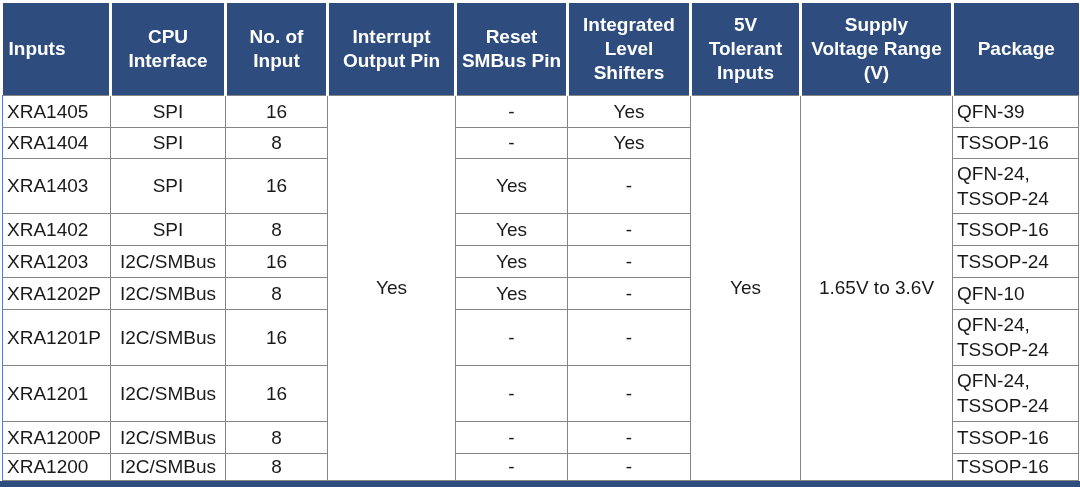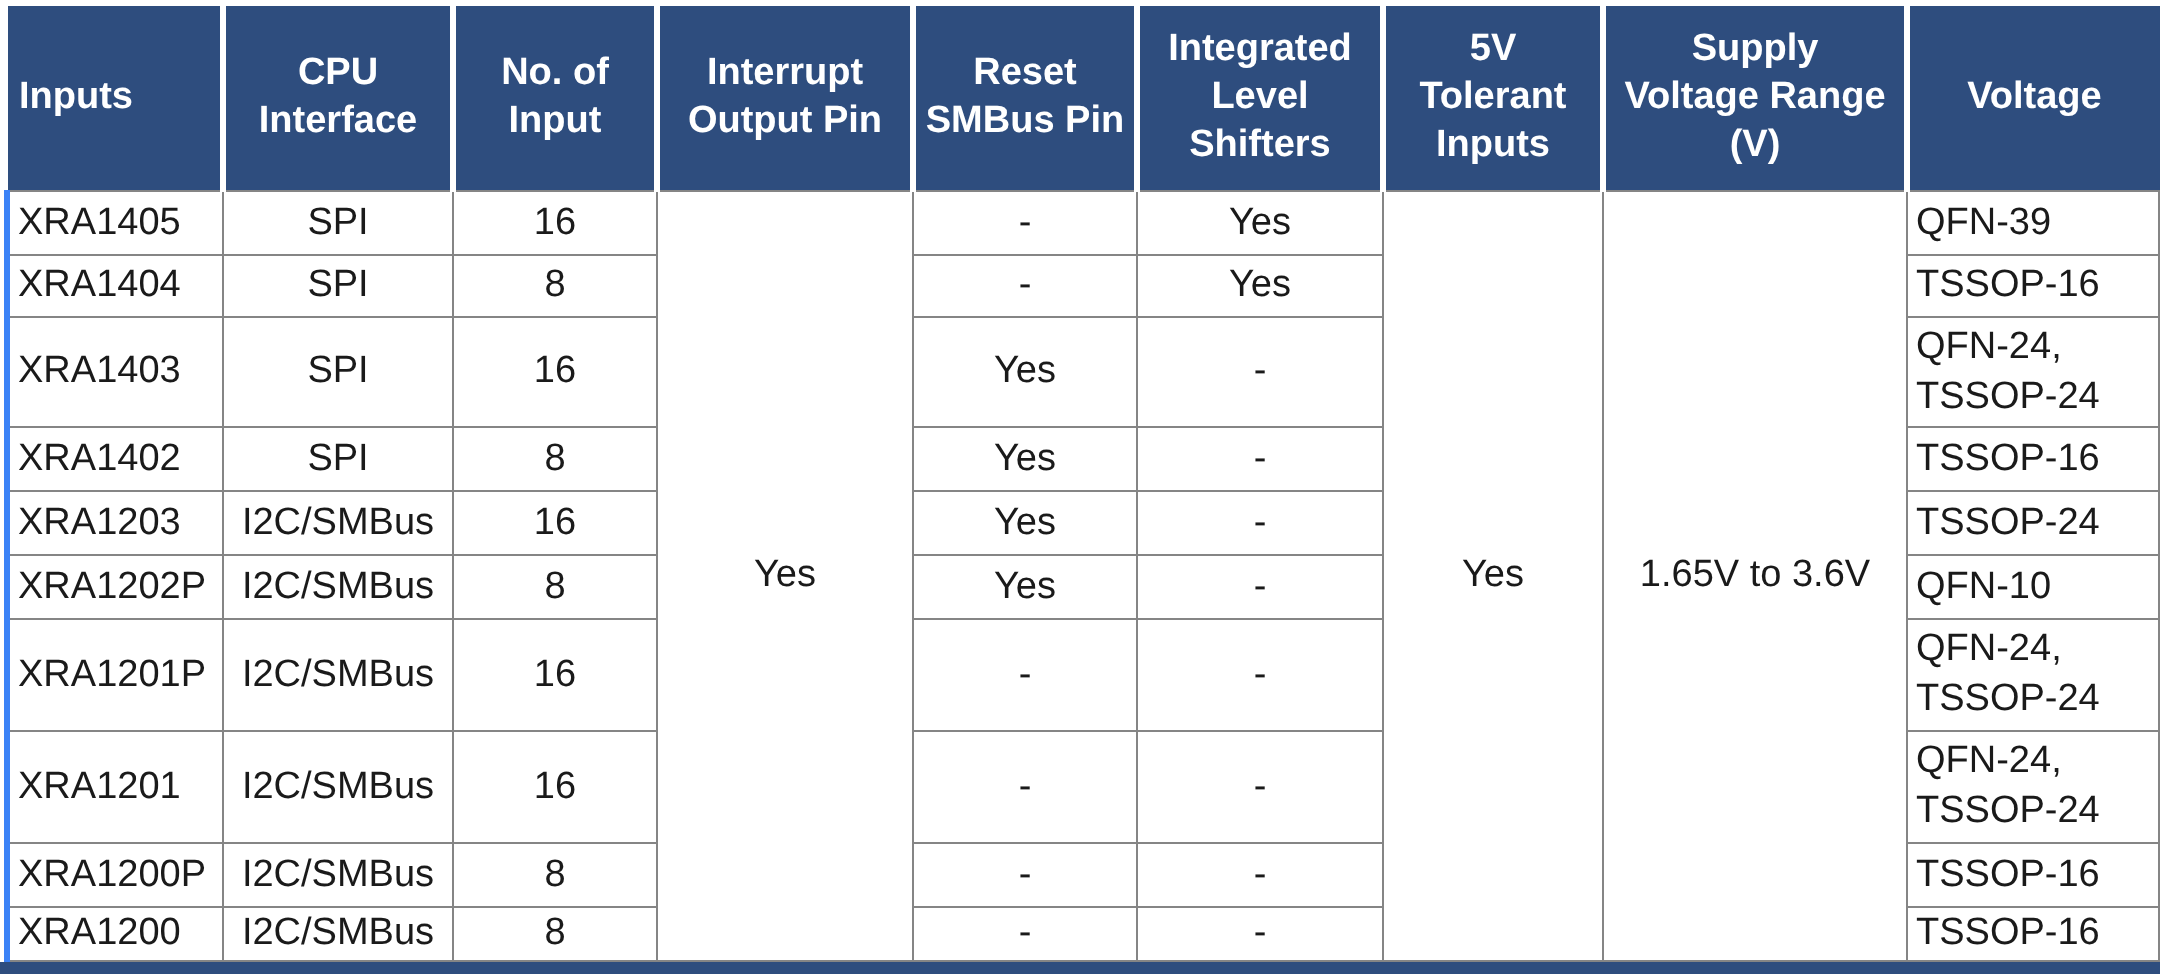--- a/index.html
+++ b/index.html
@@ -21,21 +21,21 @@
   }
   th + th{border-left:3px solid #ffffff;}
   th.al{text-align:left;padding-left:6px;}
   
   td{
     border:1px solid #858585;font-size:19px;line-height:25px;
     text-align:center;vertical-align:middle;padding:0 2px;
     background:#ffffff;overflow:hidden;
   }
   td.al{text-align:left;padding-left:4px;white-space:pre-line;}
-  tbody td:first-child{border-left:3px solid #3b82f6;}
+  tbody td:first-child{border-left:1px solid #3b82f6;}
   
   tr.rh32{height:32px;} tr.rh31{height:31px;padding-left:12px;} tr.rh55{height:55px;padding-left:26px;}
   tr.rh56{height:56px;} tr.rh27{height:27px;}
   .bottom-bar{width:1080px;height:7px;background:#2e4d7e;margin-top:0;}
 </style>
 </head>
 <body>
 
 <div class="page">
   <table>
@@ -63,21 +63,21 @@
 SMBus Pin</th>
         <th>Integrated
 Level
 Shifters</th>
         <th>5V
 Tolerant
 Inputs</th>
         <th>Supply
 Voltage Range
 (V)</th>
-        <th>Voltage</th>
+        <th>Package</th>
       </tr>
     </thead>
     <tbody>
       <tr class="rh32">
         <td class="al">XRA1405</td>
         <td>SPI</td>
         <td>16</td>
         <td rowspan="10">Yes</td>
         <td>-</td>
         <td>Yes</td>

